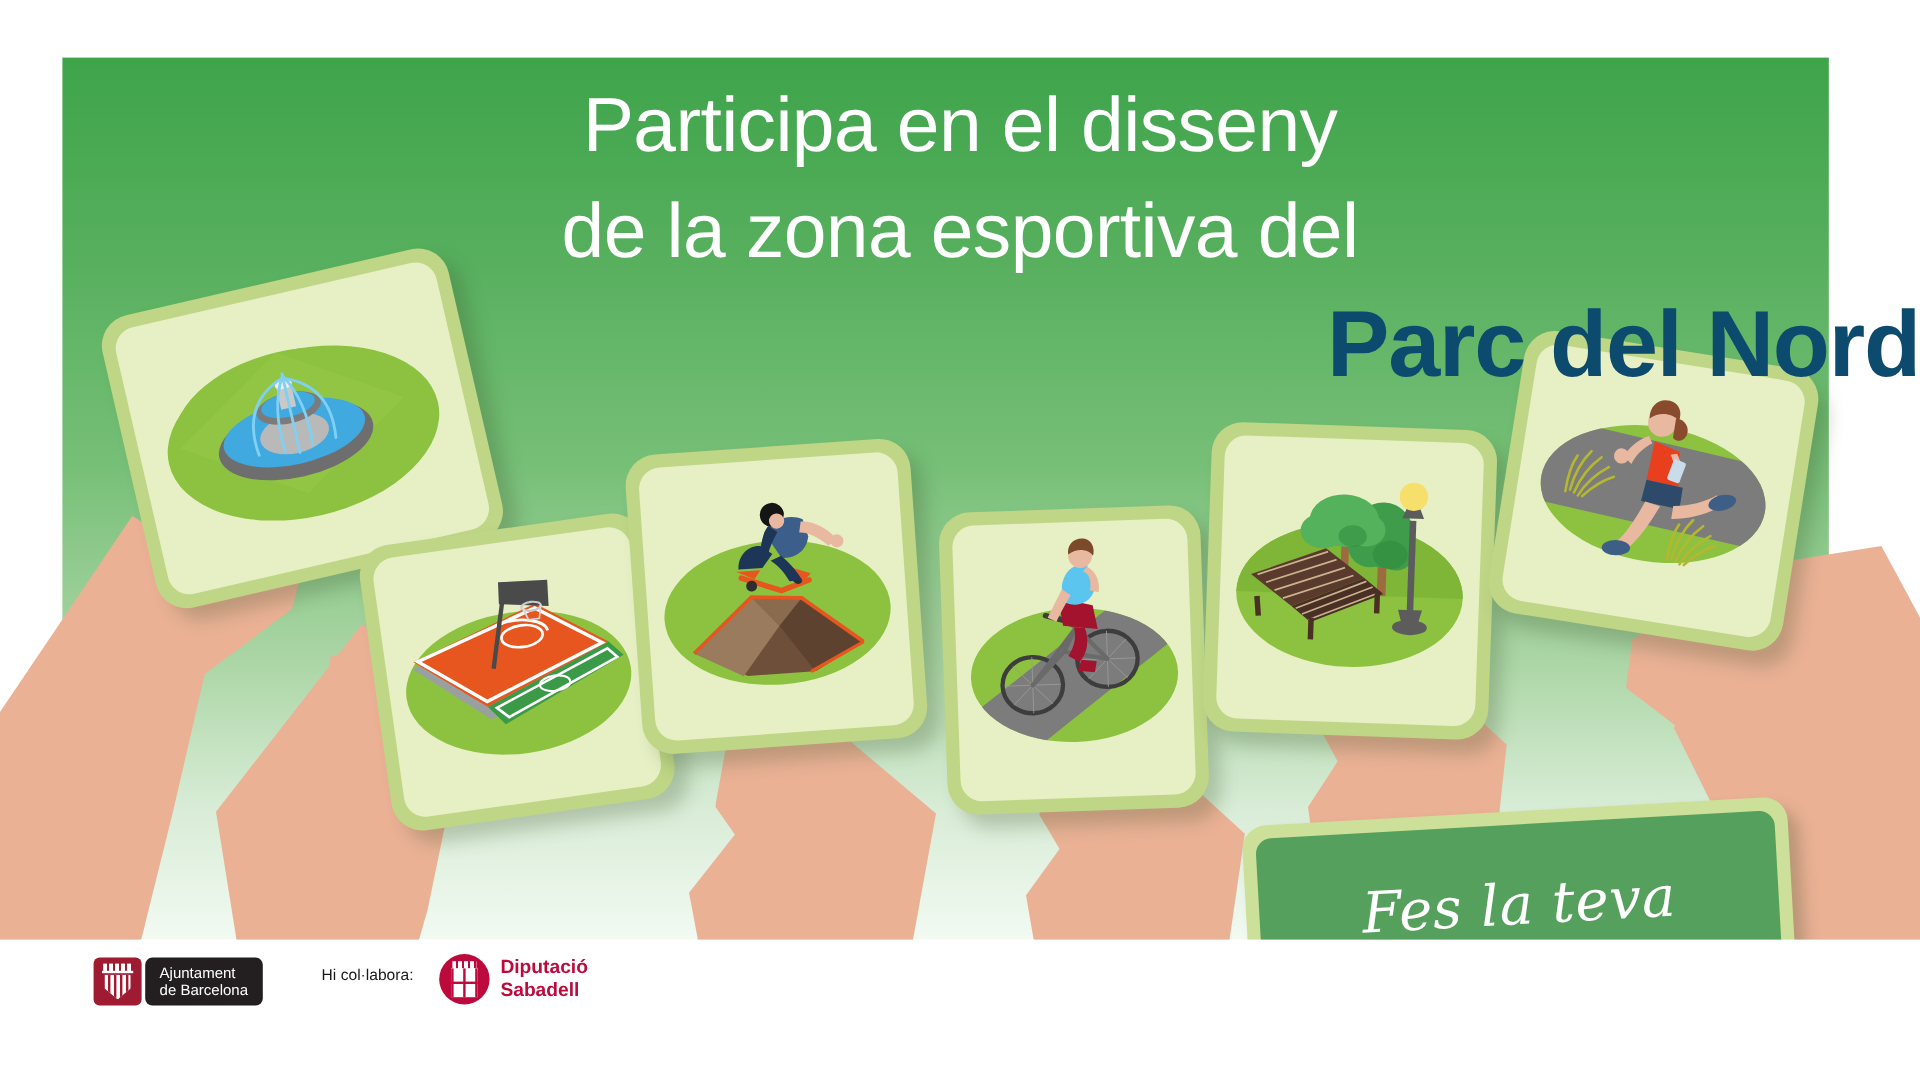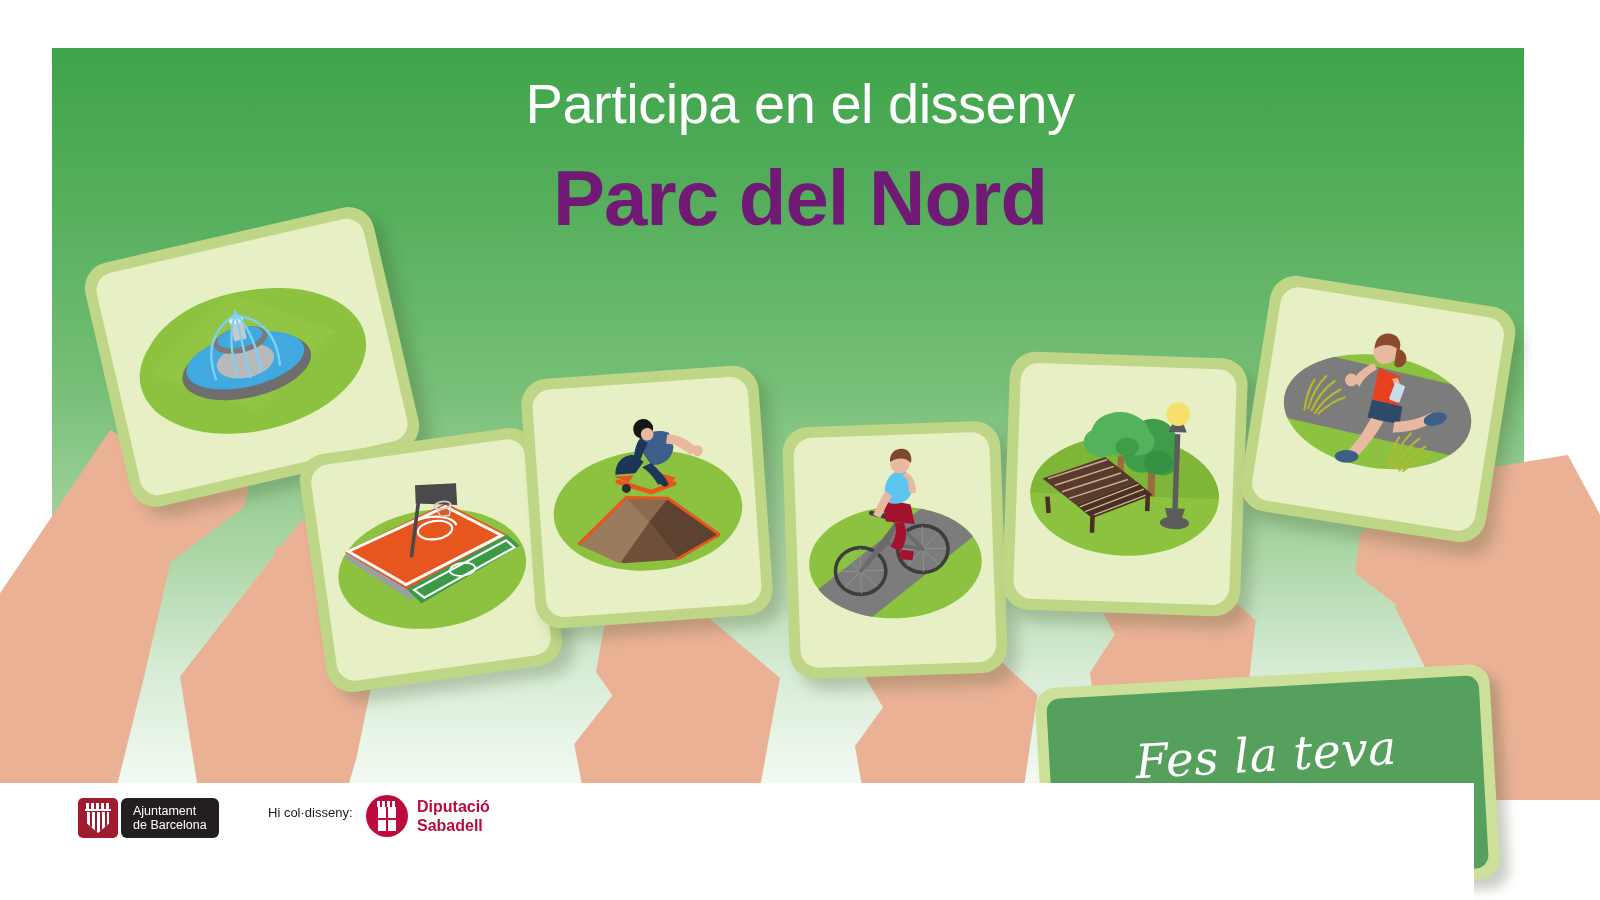--- a/index.html
+++ b/index.html
@@ -12,27 +12,28 @@
     background:linear-gradient(180deg,#3ea44a 0%,#56af5d 22%,#76bf77 46%,#aad5a4 68%,#d8ecd6 85%,#f2faf2 100%);
   }
 
   
   .headline{
     position:absolute;left:0;top:60px;width:1600px;text-align:center;
     pointer-events:none;z-index:40;
   }
   .hl-line{
     display:block;color:#ffffff;font-weight:400;
-    font-size:56px;line-height:88px;letter-spacing:-0.5px;
+    font-size:64px;line-height:88px;letter-spacing:-0.5px;
     font-family:"Liberation Sans",sans-serif;
   }
   .hl-strong{
-    display:block;color:#701a75;font-weight:700;
+    display:block;color:#0c4a6e;font-weight:700;
     font-size:78px;line-height:100px;letter-spacing:-1px;
     font-family:"Liberation Sans",sans-serif;
+    text-align:right;
   }
 
   
   .arm{position:absolute;background:#eab195;z-index:10;}
 
   
   .card{
     position:absolute;border-radius:26px;background:#bed685;
     box-shadow:10px 12px 14px rgba(60,80,40,.25);
     z-index:20;
@@ -56,21 +57,21 @@
     background:#55a05c;border-radius:13px;
     display:flex;align-items:center;justify-content:center;
   }
   .cta-txt{
     color:#fff;font-family:"DejaVu Serif",serif;font-style:italic;
     font-size:47px;line-height:58px;text-align:center;font-weight:400;
     letter-spacing:.5px;
   }
 
   
-  .footer{position:absolute;left:0;top:783px;width:1474px;height:117px;background:#fff;z-index:60;}
+  .footer{position:absolute;left:0;top:783px;width:1600px;height:117px;background:#fff;z-index:60;}
   .logo-aj{position:absolute;left:78px;top:15px;display:flex;align-items:stretch;height:40px;}
   .aj-shield{
     width:40px;height:40px;background:#9e1b32;border-radius:5px;
     position:relative;margin-right:3px;
   }
   .aj-name{
     background:#231f20;border-radius:6px;color:#fff;
     display:flex;flex-direction:column;justify-content:center;
     padding:0 12px;font-size:12.5px;line-height:14px;font-weight:400;
     font-family:"Liberation Sans",sans-serif;
@@ -95,20 +96,21 @@
 </style>
 </head>
 <body>
 
 <div id="stage">
 
   <div class="panel"></div>
 
   <div class="headline">
     <span class="hl-line">Participa en el disseny</span>
+    <span class="hl-line">de la zona esportiva del</span>
     <span class="hl-strong">Parc del Nord</span>
   </div>
 
   <div class="arm" style="left:-20px;top:430px;width:210px;height:400px;
               clip-path:polygon(62% 0,100% 12%,78% 62%,60% 100%,0 100%,8% 42%);"></div>
 
   <div class="arm" style="left:110px;top:440px;width:145px;height:130px;
               clip-path:polygon(48% 0,100% 18%,92% 52%,34% 100%,0 72%,4% 20%);"></div>
 
   <div class="arm" style="left:180px;top:520px;width:210px;height:340px;
@@ -364,21 +366,21 @@
             <i style="left:13px"></i>
             <i style="left:18px"></i>
         </span>
       </div>
       <div class="aj-name">
         <span>Ajuntament</span>
         <span>de  Barcelona</span>
       </div>
     </div>
 
-    <div class="collab">Hi col·disseny:</div>
+    <div class="collab">Hi col·labora:</div>
 
     <div class="logo-dip">
       <div class="dip-seal">
         <span class="crown" style="top:6px;width:20px;"></span>
         <span class="crownbar" style="top:12px;width:22px;"></span>
         <span class="seal-inner" style="top:58%;height:24px;width:22px;">
           <b style="left:0;top:0;width:2px;height:24px;"></b>
           <b style="left:10px;top:0;width:2px;height:24px;"></b>
           <b style="left:20px;top:0;width:2px;height:24px;"></b>
           <b style="left:0;top:11px;width:22px;height:2px;"></b>

